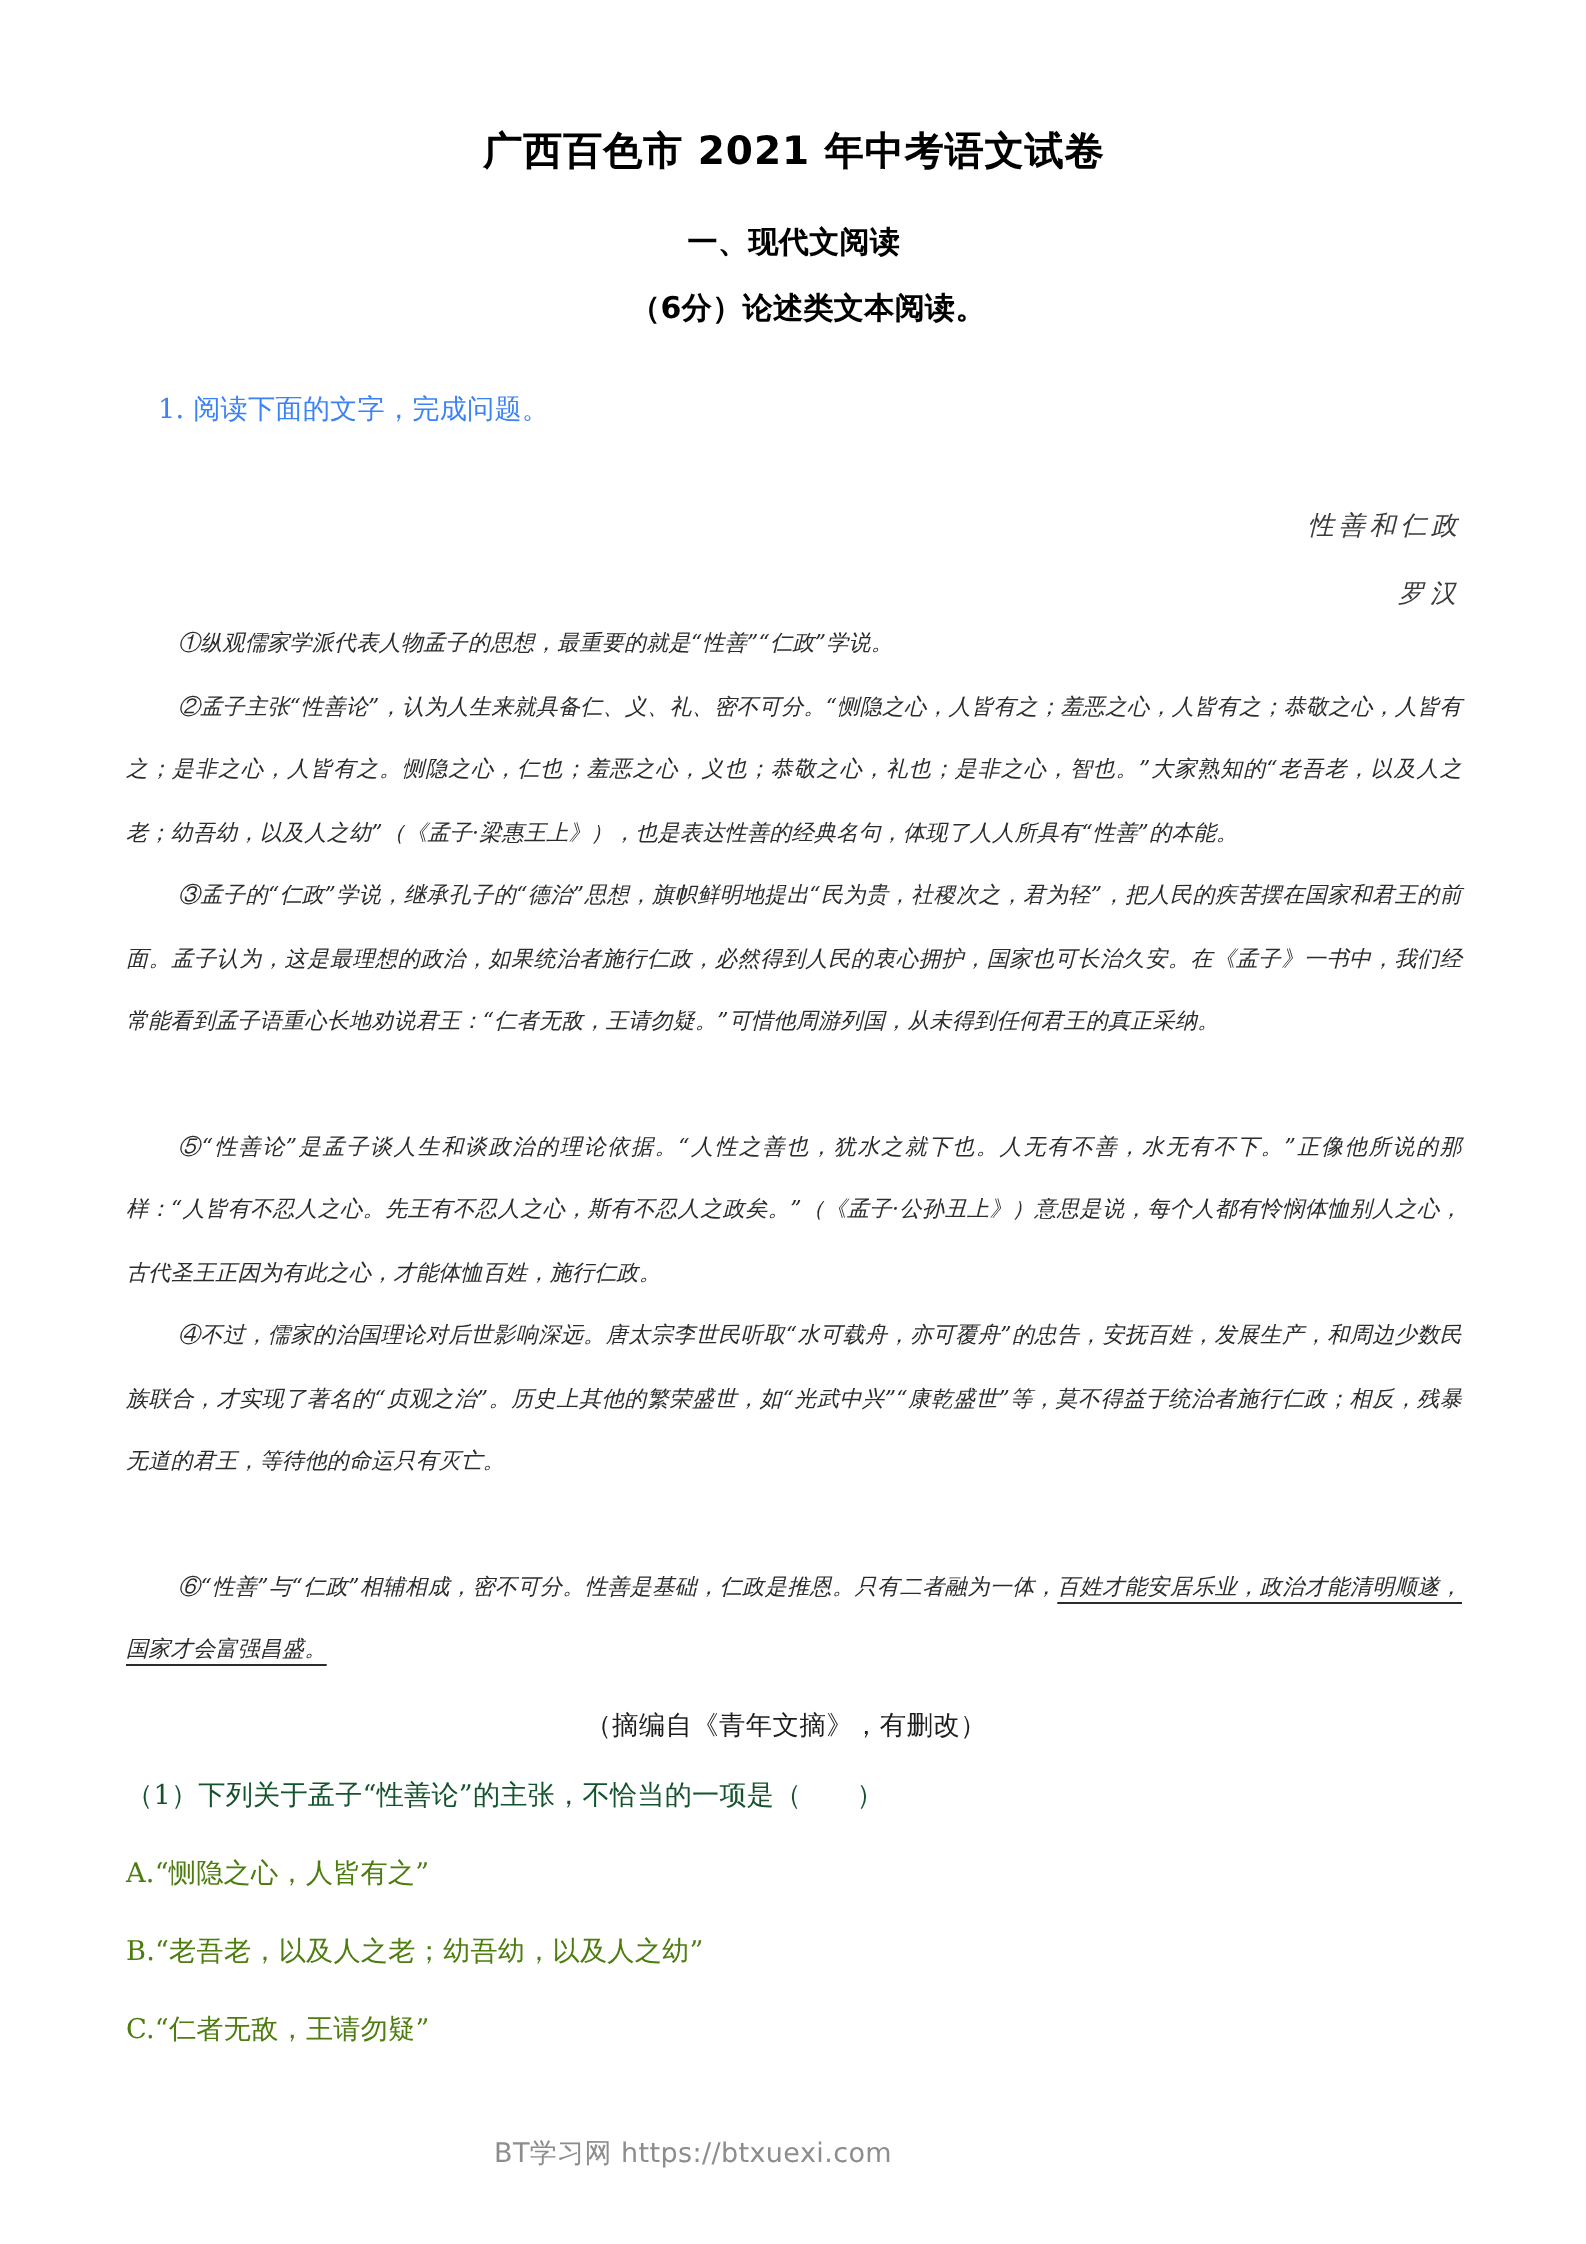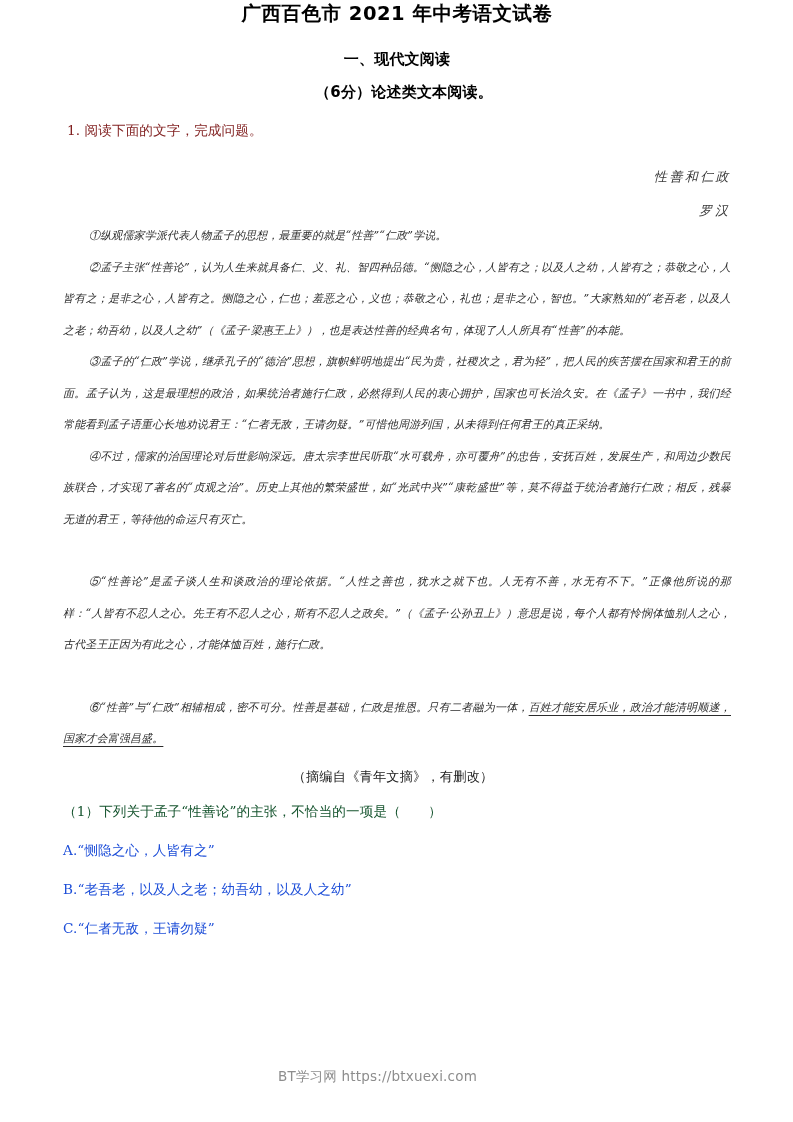--- a/index.html
+++ b/index.html
@@ -32,20 +32,21 @@
   }
 
   
   .doc-title {
     text-align: center;
     font-family: "DejaVu Sans", "Liberation Sans", sans-serif;
     font-weight: bold;
     font-size: 19.5px;
     letter-spacing: 0.5px;
     margin: 0;
+    padding-top: 62px;
     color: #000;
   }
 
   
   .sec-head {
     font-family: "DejaVu Sans", "Liberation Sans", sans-serif;
     font-weight: bold;
     font-size: 15px;
     color: #000;
     margin: 0;
@@ -55,22 +56,22 @@
   }
   .sec-head.indented {
     padding-top: 14px;
     text-indent: 14px;
   }
 
   
   .stem {
     font-family: "DejaVu Serif", "Liberation Serif", serif;
     font-size: 13.6px;
-    color: #7f1d1d;
-    margin: 4px;
+    color: #3b82f6;
+    margin: 16px;
     padding-top: 16px;
     letter-spacing: 0.1px;
   }
 
   
   .art-title, .art-author {
     text-align: right;
     font-family: "DejaVu Serif", "Liberation Serif", serif;
     font-size: 13px;
     color: #3a3a3a;
@@ -119,62 +120,61 @@
     font-family: "DejaVu Serif", "Liberation Serif", serif;
     font-size: 13.6px;
     color: #14532d;
     margin: 0;
     padding-top: 17px;
     letter-spacing: 0.1px;
   }
   .option {
     font-family: "DejaVu Serif", "Liberation Serif", serif;
     font-size: 13.6px;
-    color: #1d4ed8;
+    color: #4d7c0f;
     margin: 0;
     padding-top: 21px;
     letter-spacing: 0.1px;
   }
 
   
   .footer {
     position: absolute;
     left: 0;
     top: 1068px;
     width: 693px;
     text-align: center;
     font-family: "DejaVu Sans", "Liberation Sans", sans-serif;
     font-size: 13.5px;
     color: #8d8d8d;
     letter-spacing: 0.2px;
-    padding-left: 31px;
   }
 </style>
 </head>
 <body>
 
 <div class="page">
   <div class="content">
 
     <h1 class="doc-title">广西百色市 2021 年中考语文试卷</h1>
 
     <div class="sec-head">一、现代文阅读</div>
 
     <div class="sec-head indented">（6分）论述类文本阅读。</div>
 
     <div class="stem">1. 阅读下面的文字，完成问题。</div>
 
     <div class="art-title">性善和仁政</div>
     <div class="art-author">罗汉</div>
 
     <p class="body-p">①纵观儒家学派代表人物孟子的思想，最重要的就是“性善”“仁政”学说。</p>
-    <p class="body-p">②孟子主张“性善论”，认为人生来就具备仁、义、礼、智四种品德。“恻隐之心，人皆有之；以及人之幼，人皆有之；恭敬之心，人皆有之；是非之心，人皆有之。恻隐之心，仁也；羞恶之心，义也；恭敬之心，礼也；是非之心，智也。”大家熟知的“老吾老，以及人之老；幼吾幼，以及人之幼”（《孟子·梁惠王上》），也是表达性善的经典名句，体现了人人所具有“性善”的本能。</p>
+    <p class="body-p">②孟子主张“性善论”，认为人生来就具备仁、义、礼、密不可分。“恻隐之心，人皆有之；羞恶之心，人皆有之；恭敬之心，人皆有之；是非之心，人皆有之。恻隐之心，仁也；羞恶之心，义也；恭敬之心，礼也；是非之心，智也。”大家熟知的“老吾老，以及人之老；幼吾幼，以及人之幼”（《孟子·梁惠王上》），也是表达性善的经典名句，体现了人人所具有“性善”的本能。</p>
     <p class="body-p">③孟子的“仁政”学说，继承孔子的“德治”思想，旗帜鲜明地提出“民为贵，社稷次之，君为轻”，把人民的疾苦摆在国家和君王的前面。孟子认为，这是最理想的政治，如果统治者施行仁政，必然得到人民的衷心拥护，国家也可长治久安。在《孟子》一书中，我们经常能看到孟子语重心长地劝说君王：“仁者无敌，王请勿疑。”可惜他周游列国，从未得到任何君王的真正采纳。</p>
+    <p class="body-p gap-before">⑤“性善论”是孟子谈人生和谈政治的理论依据。“人性之善也，犹水之就下也。人无有不善，水无有不下。”正像他所说的那样：“人皆有不忍人之心。先王有不忍人之心，斯有不忍人之政矣。”（《孟子·公孙丑上》）意思是说，每个人都有怜悯体恤别人之心，古代圣王正因为有此之心，才能体恤百姓，施行仁政。</p>
     <p class="body-p">④不过，儒家的治国理论对后世影响深远。唐太宗李世民听取“水可载舟，亦可覆舟”的忠告，安抚百姓，发展生产，和周边少数民族联合，才实现了著名的“贞观之治”。历史上其他的繁荣盛世，如“光武中兴”“康乾盛世”等，莫不得益于统治者施行仁政；相反，残暴无道的君王，等待他的命运只有灭亡。</p>
-    <p class="body-p gap-before">⑤“性善论”是孟子谈人生和谈政治的理论依据。“人性之善也，犹水之就下也。人无有不善，水无有不下。”正像他所说的那样：“人皆有不忍人之心。先王有不忍人之心，斯有不忍人之政矣。”（《孟子·公孙丑上》）意思是说，每个人都有怜悯体恤别人之心，古代圣王正因为有此之心，才能体恤百姓，施行仁政。</p>
 
     <p class="body-p gap-before"><span>⑥“性善”与“仁政”相辅相成，密不可分。性善是基础，仁政是推恩。只有二者融为一体，</span><u>百姓才能安居乐业，政治才能清明顺遂，国家才会富强昌盛。</u></p>
 
     <div class="source">（摘编自《青年文摘》，有删改）</div>
 
     <div class="question">（1）下列关于孟子“性善论”的主张，不恰当的一项是（　　）</div>
 
     <div class="option">A.“恻隐之心，人皆有之”</div>
     <div class="option">B.“老吾老，以及人之老；幼吾幼，以及人之幼”</div>
     <div class="option">C.“仁者无敌，王请勿疑”</div>

